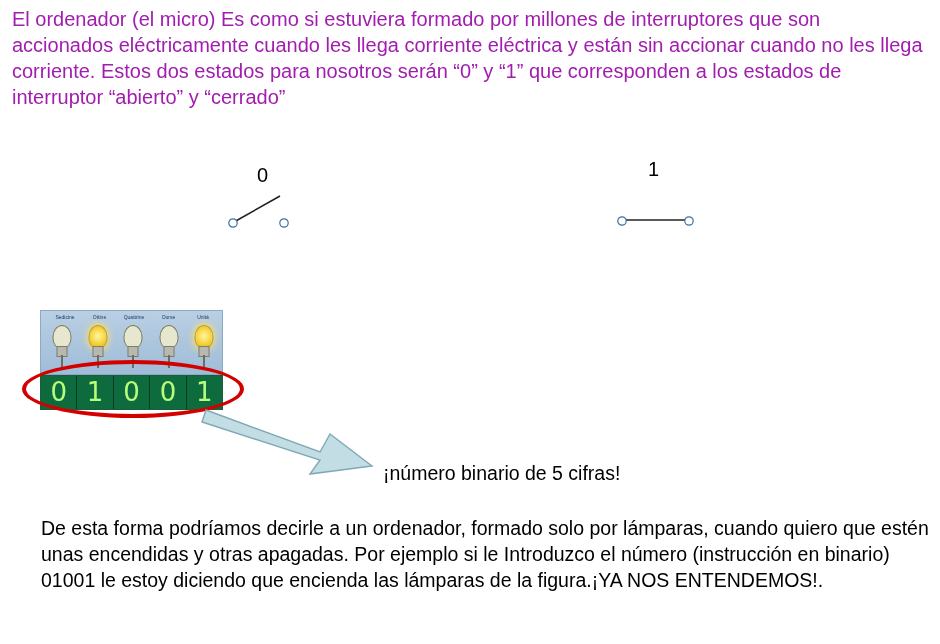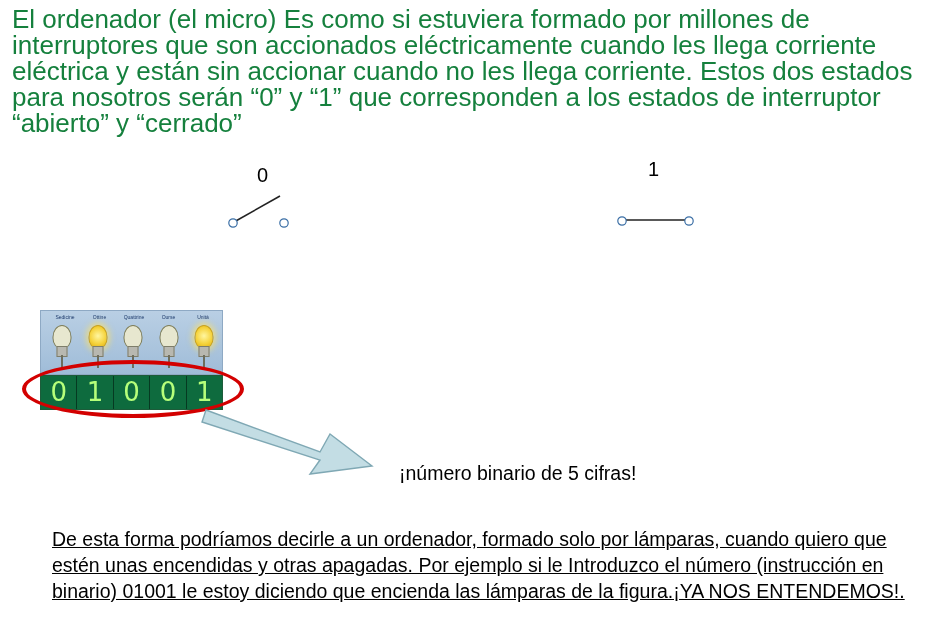--- a/index.html
+++ b/index.html
@@ -19,23 +19,23 @@
     position: absolute;
     left: 0; top: 0;
     width: 940px;
     height: 644px;
   }
   .intro {
     position: absolute;
     left: 12px;
     top: 6px;
     width: 912px;
-    font-size: 26px;
-    line-height: 26px;
-    color: #15803d;
+    font-size: 20px;
+    line-height: 26px;
+    color: #a21caf;
   }
   .intro p { margin: 0; }
 
   
   .switch-label {
     position: absolute;
     font-size: 20px;
     line-height: 20px;
     color: #000;
   }
@@ -176,32 +176,31 @@
     width: 180px;
     height: 80px;
   }
 
   .binary-note {
     position: absolute;
     left: 383px;
     top: 460px;
     font-size: 19.5px;
     line-height: 26px;
-    margin-left: 16px;
   }
 
   .closing {
     position: absolute;
     left: 40px;
     top: 514px;
     width: 890px;
     font-size: 19.5px;
     line-height: 26px;
   }
-  .closing p { margin: 12px; text-decoration: underline; }
+  .closing p { margin: 1px; }
 </style>
 </head>
 <body>
 
 <div class="page">
 
   <div class="intro">
     <p>El ordenador (el micro) Es como si estuviera formado por millones de interruptores que son accionados eléctricamente cuando les llega corriente eléctrica y están sin accionar cuando no les llega corriente. Estos dos estados para nosotros serán “0” y “1” que corresponden a los estados de interruptor “abierto” y “cerrado”</p>
   </div>
 

